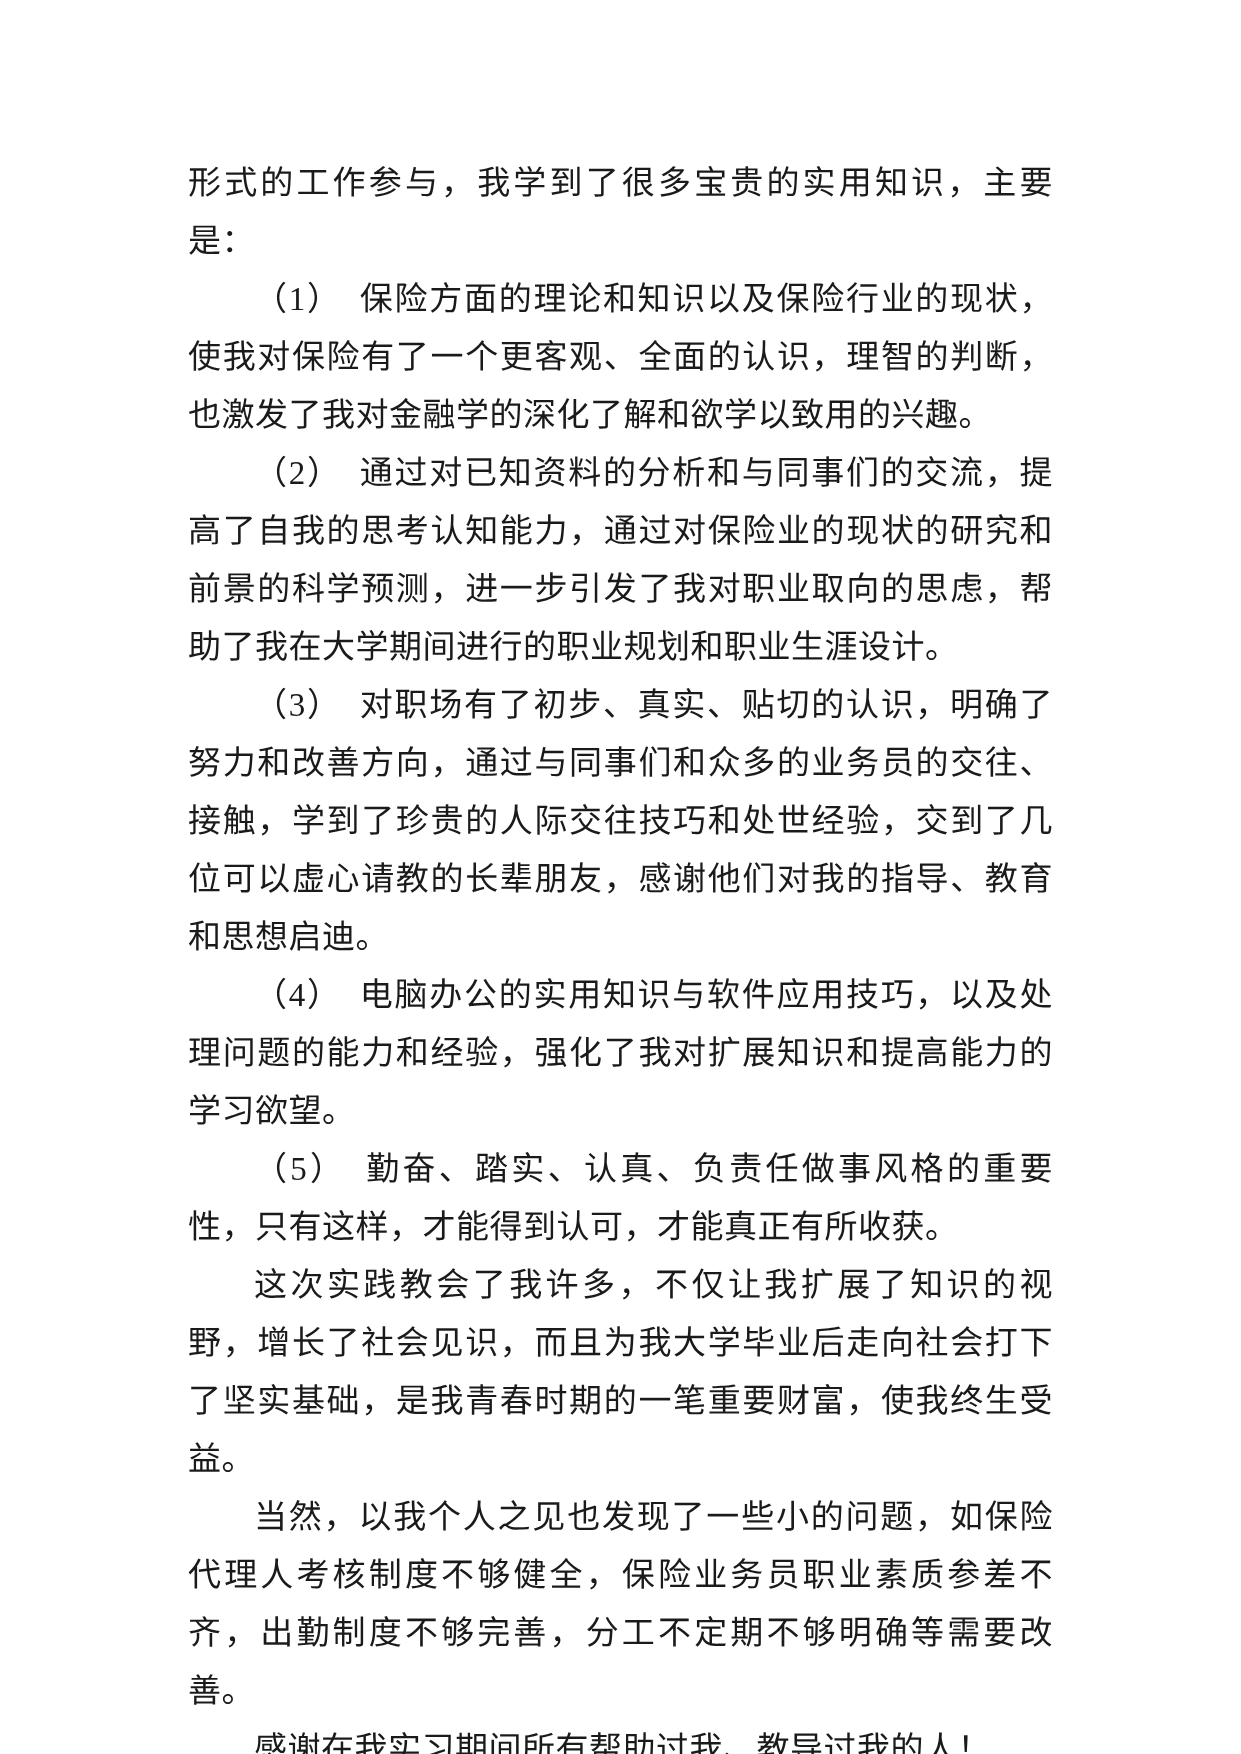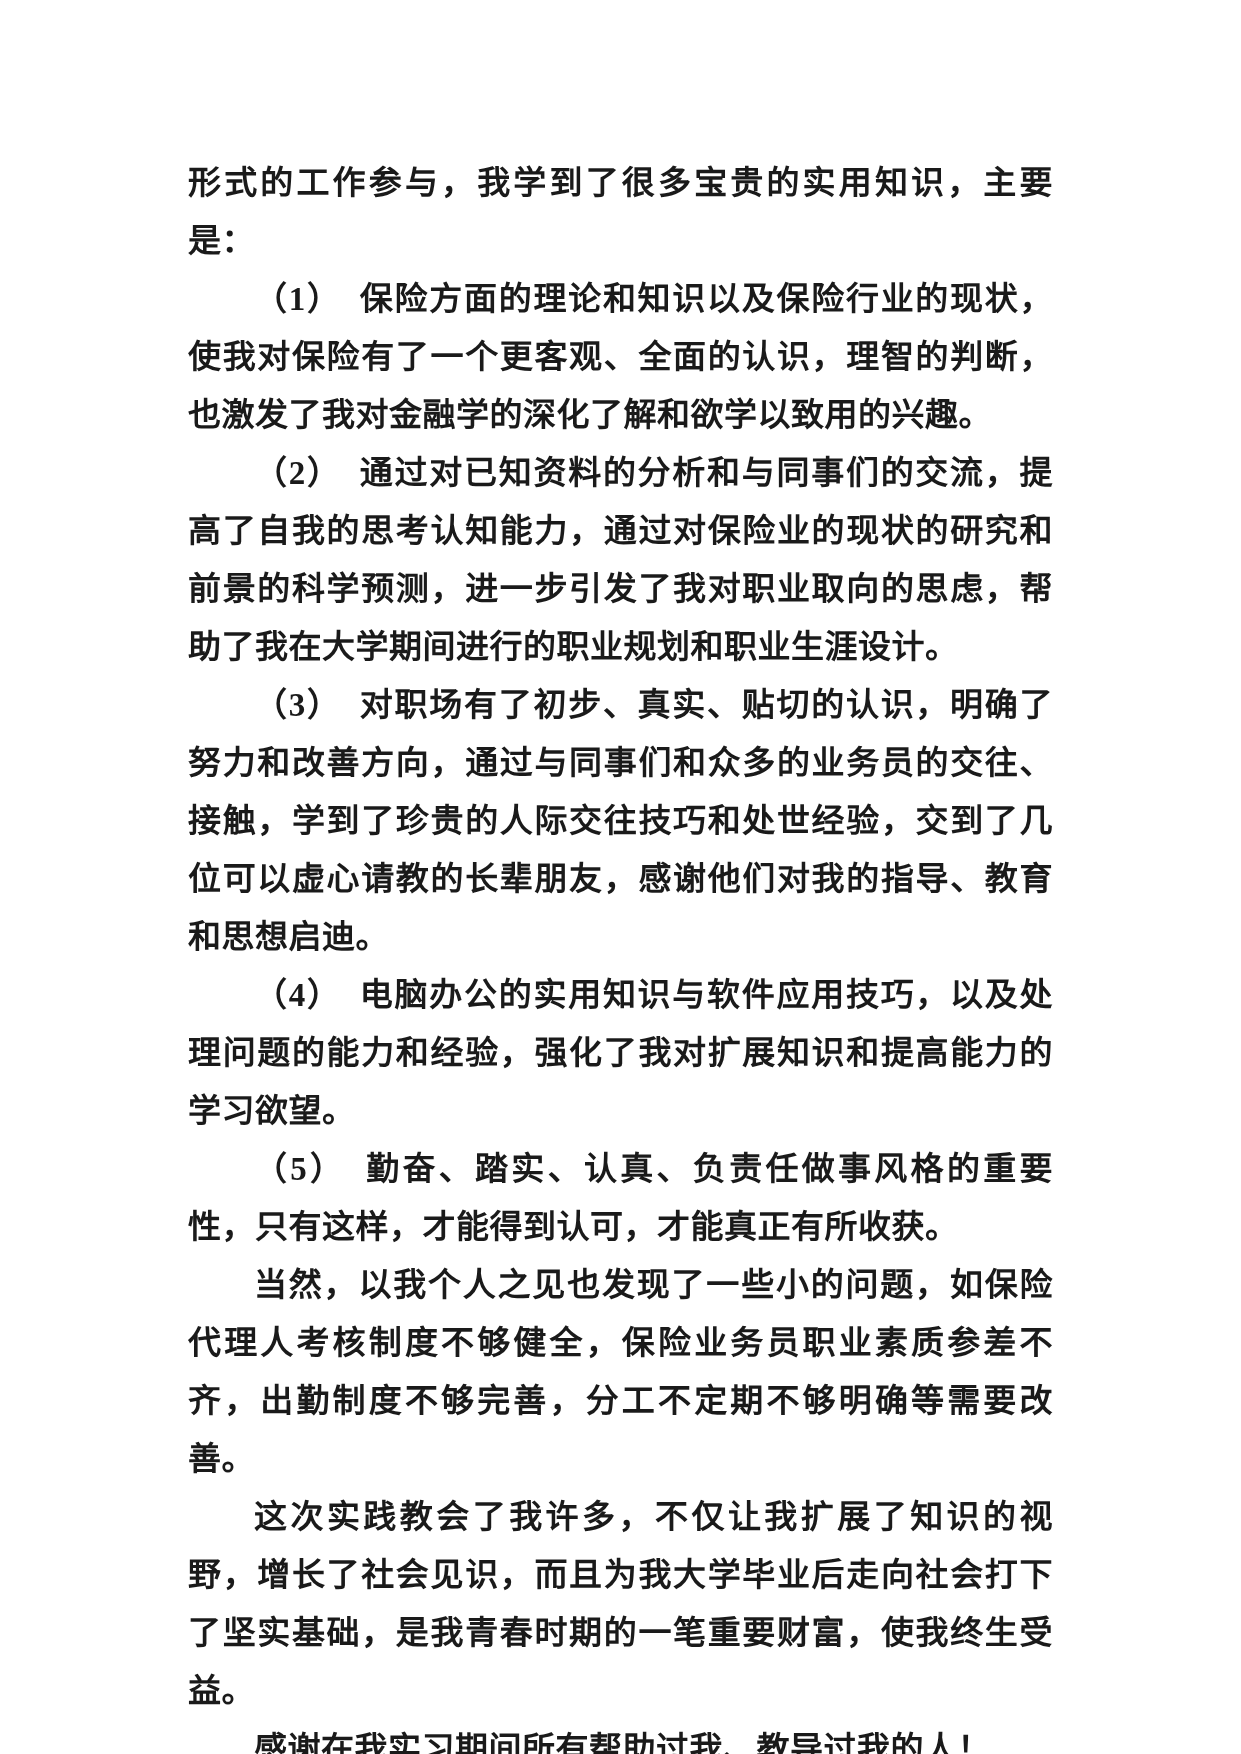--- a/index.html
+++ b/index.html
@@ -25,34 +25,33 @@
   p.para {
     margin: 0;
     padding: 0;
     font-family: "Liberation Serif", "DejaVu Serif", serif;
     font-size: 33px;
     line-height: 58px;
     color: #1a1a1a;
     text-align: justify;
     text-justify: inter-ideograph;
     letter-spacing: 0.5px;
-    font-weight: bold;
   }
   p.para.indent {
     text-indent: 2em;
   }
 </style>
 </head>
 <body style="background: rgb(255, 255, 255);">
 
 <main class="page">
   <div class="text-block">
       <p class="para" style="color: rgb(26, 26, 26);">形式的工作参与，我学到了很多宝贵的实用知识，主要是：</p>
       <p class="para indent" style="color: rgb(26, 26, 26);">（1）　保险方面的理论和知识以及保险行业的现状，使我对保险有了一个更客观、全面的认识，理智的判断，也激发了我对金融学的深化了解和欲学以致用的兴趣。</p>
       <p class="para indent" style="color: rgb(26, 26, 26);">（2）　通过对已知资料的分析和与同事们的交流，提高了自我的思考认知能力，通过对保险业的现状的研究和前景的科学预测，进一步引发了我对职业取向的思虑，帮助了我在大学期间进行的职业规划和职业生涯设计。</p>
       <p class="para indent" style="color: rgb(26, 26, 26);">（3）　对职场有了初步、真实、贴切的认识，明确了努力和改善方向，通过与同事们和众多的业务员的交往、接触，学到了珍贵的人际交往技巧和处世经验，交到了几位可以虚心请教的长辈朋友，感谢他们对我的指导、教育和思想启迪。</p>
       <p class="para indent" style="color: rgb(26, 26, 26);">（4）　电脑办公的实用知识与软件应用技巧，以及处理问题的能力和经验，强化了我对扩展知识和提高能力的学习欲望。</p>
       <p class="para indent" style="color: rgb(26, 26, 26);">（5）　勤奋、踏实、认真、负责任做事风格的重要性，只有这样，才能得到认可，才能真正有所收获。</p>
+      <p class="para indent" style="color: rgb(26, 26, 26);">这次实践教会了我许多，不仅让我扩展了知识的视野，增长了社会见识，而且为我大学毕业后走向社会打下了坚实基础，是我青春时期的一笔重要财富，使我终生受益。</p>
       <p class="para indent" style="color: rgb(26, 26, 26);">当然，以我个人之见也发现了一些小的问题，如保险代理人考核制度不够健全，保险业务员职业素质参差不齐，出勤制度不够完善，分工不定期不够明确等需要改善。</p>
-      <p class="para indent" style="color: rgb(26, 26, 26);">这次实践教会了我许多，不仅让我扩展了知识的视野，增长了社会见识，而且为我大学毕业后走向社会打下了坚实基础，是我青春时期的一笔重要财富，使我终生受益。</p>
       <p class="para indent" style="color: rgb(26, 26, 26);">感谢在我实习期间所有帮助过我、教导过我的人！</p>
     </div>
 </main>
 
 </body></html>

